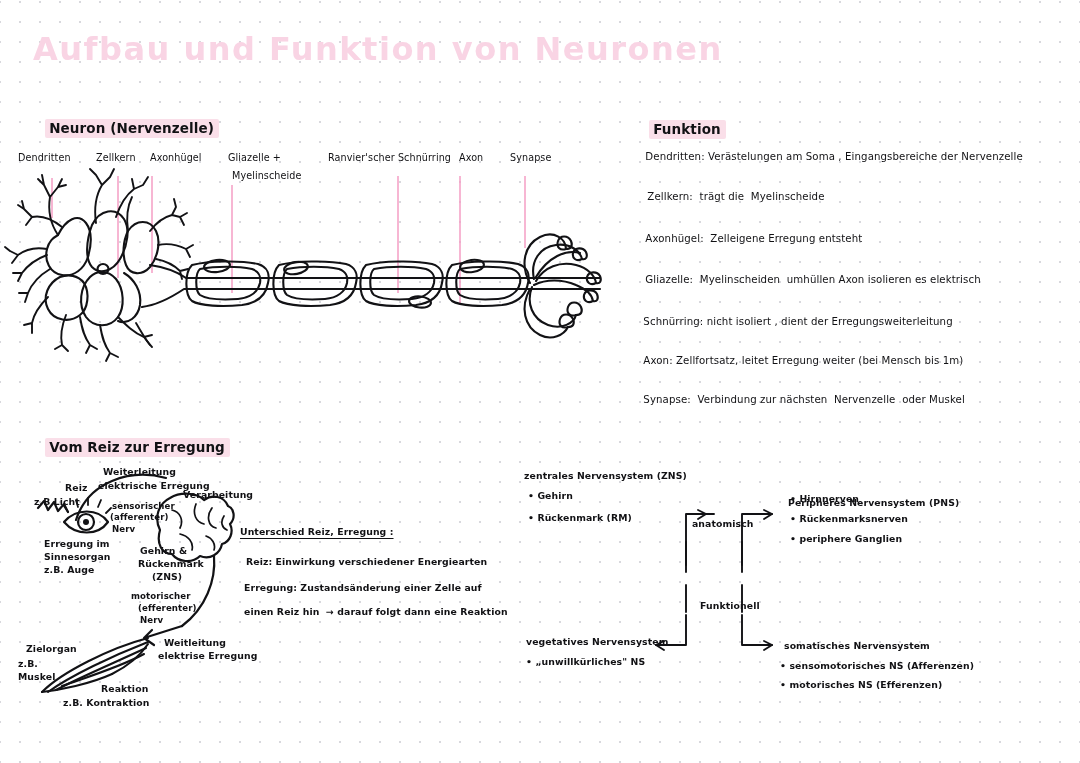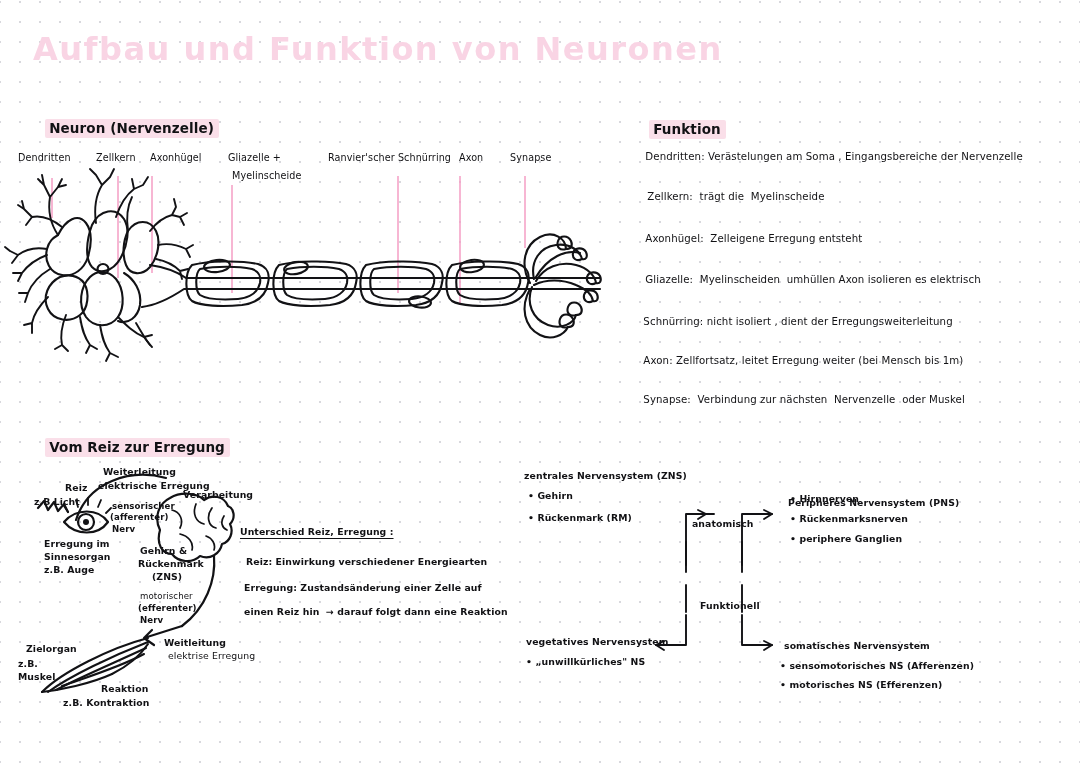--- a/index.html
+++ b/index.html
@@ -199,26 +199,26 @@
   <div class="ink sm" style="left:183px;top:489px;font-weight:700;">Verarbeitung</div>
 
   <div class="ink sm" style="left:44px;top:538px;font-weight:700;">Erregung im</div>
   <div class="ink sm" style="left:44px;top:551px;font-weight:700;">Sinnesorgan</div>
   <div class="ink sm" style="left:44px;top:564px;font-weight:700;">z.B. Auge</div>
 
   <div class="ink sm" style="left:140px;top:545px;font-weight:700;">Gehirn &amp;</div>
   <div class="ink sm" style="left:138px;top:558px;font-weight:700;">Rückenmark</div>
   <div class="ink sm" style="left:152px;top:571px;font-weight:700;">(ZNS)</div>
 
-  <div class="ink xs" style="left:140px;top:591px;font-weight:400;">motorischer</div>
+  <div class="ink xs" style="left:131px;top:591px;font-weight:700;">motorischer</div>
   <div class="ink xs" style="left:138px;top:603px;font-weight:700;">(efferenter)</div>
   <div class="ink xs" style="left:140px;top:615px;font-weight:700;">Nerv</div>
 
   <div class="ink sm" style="left:164px;top:637px;font-weight:700;">Weitleitung</div>
-  <div class="ink sm" style="left:158px;top:650px;font-weight:400;margin-left:10px;">elektrise Erregung</div>
+  <div class="ink sm" style="left:158px;top:650px;font-weight:700;">elektrise Erregung</div>
 
   <div class="ink sm" style="left:26px;top:643px;font-weight:700;">Zielorgan</div>
   <div class="ink sm" style="left:18px;top:658px;font-weight:700;text-align:center;">z.B.</div>
   <div class="ink sm" style="left:18px;top:671px;font-weight:700;">Muskel</div>
 
   <div class="ink sm" style="left:77px;top:683px;font-weight:700;padding-left:24px;">Reaktion</div>
   <div class="ink sm" style="left:63px;top:697px;font-weight:700;">z.B. Kontraktion</div>
 
   <svg style="left:0px;top:460px;" width="320" height="250" viewBox="0 0 320 250">
 

